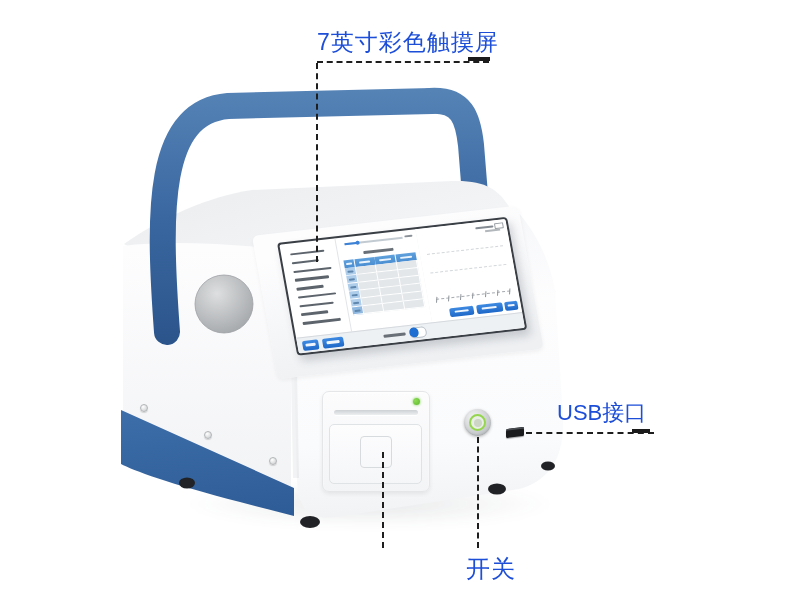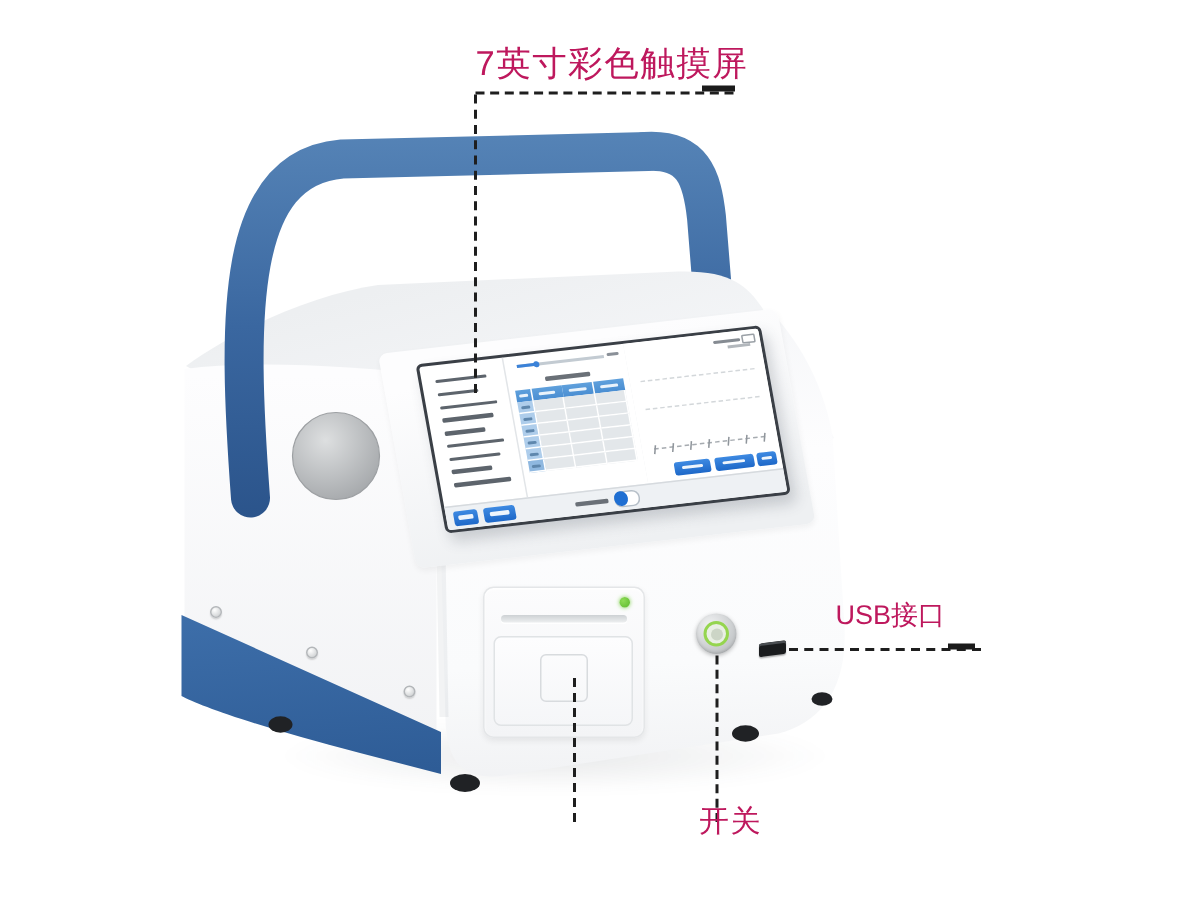--- a/index.html
+++ b/index.html
@@ -92,25 +92,25 @@
   .power-ring:after{content:"";position:absolute;inset:2.5px;border-radius:50%;background:#ccd5c6;}
 
   .usb{left:506px;top:428px;width:18px;height:9px;background:#1a1c1e;border-radius:1.5px;
     transform:skewY(-7deg);box-shadow:inset 0 1.6px 0 #4a4e52,0 1px 1px rgba(0,0,0,.3);}
 
   .screw{width:6px;height:6px;border-radius:50%;border:.6px solid #b3b6b9;
     background:radial-gradient(circle at 35% 30%,#ffffff,#c6c9cb);box-shadow:0 1px 1px rgba(0,0,0,.15);}
   .screw1{left:140px;top:404px;} .screw2{left:204px;top:431px;} .screw3{left:269px;top:457px;}
 
   
-  .ann{position:absolute;color:#be185d;white-space:nowrap;}
+  .ann{position:absolute;color:#1d4ed8;white-space:nowrap;}
   .ann-top{left:317px;top:27px;font-size:23px;letter-spacing:1px;}
-  .ann-usb{left:557px;top:398px;font-size:18px;}
+  .ann-usb{left:557px;top:398px;font-size:22px;}
   .ann-printer{left:321px;top:553px;font-size:24px;letter-spacing:1px;}
-  .ann-power{left:466px;top:534px;font-size:20px;letter-spacing:1px;}
+  .ann-power{left:466px;top:553px;font-size:24px;letter-spacing:1px;}
   .callout-v{position:absolute;width:0;border-left:2.2px dashed #1e1e1e;}
   .callout-h{position:absolute;height:0;border-top:2.2px dashed #1e1e1e;}
   .callout-solid{position:absolute;height:3.6px;background:#1b1b1b;}
   .cv-screen{left:316px;top:63px;height:199px;}
   .ch-screen{left:317px;top:61px;width:172px;}
   .cs-screen{left:468px;top:57px;width:22px;}
   .ch-usb{left:526px;top:432px;width:128px;}
   .cs-usb{left:632px;top:429px;width:18px;}
   .cv-printer{left:382px;top:452px;height:96px;}
   .cv-power{left:477px;top:437px;height:111px;}

